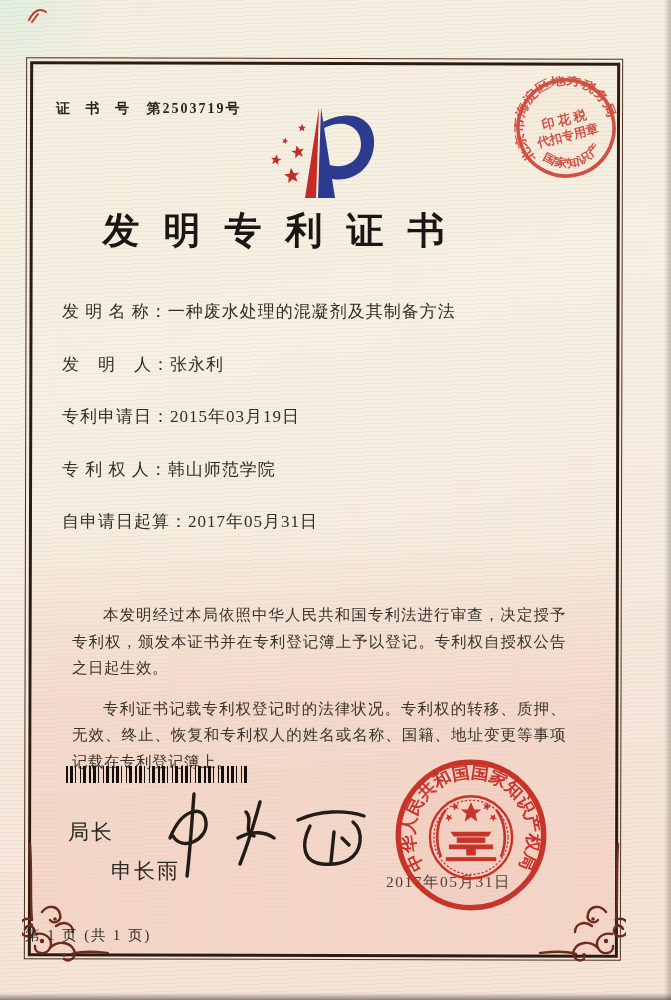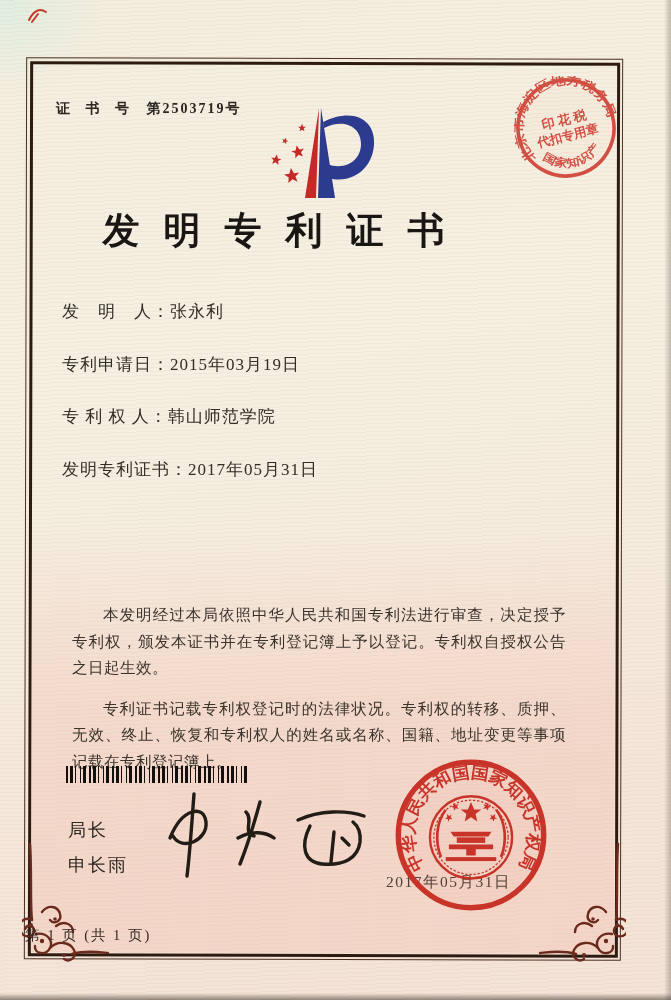--- a/index.html
+++ b/index.html
@@ -64,23 +64,23 @@
   .paras{position:absolute;left:58px;top:588px;width:522px;z-index:5;
     font-size:15.5px;line-height:1.71;color:#3a332b;text-align:justify;}
   .paras p{margin:14px;text-indent:2em;letter-spacing:.5px;}
 
   .barcode{position:absolute;left:66px;top:766px;width:183px;height:17px;z-index:5;
     background:repeating-linear-gradient(90deg,
       #14100d 0 2px,transparent 2px 4px,#14100d 4px 7px,transparent 7px 9px,
       #14100d 9px 10px,transparent 10px 14px,#14100d 14px 15px,transparent 15px 17px,
       #14100d 17px 20px,transparent 20px 23px);}
 
-  .signoff{position:absolute;left:68px;top:818px;z-index:5;font-size:18px;color:#2e2822;}
+  .signoff{position:absolute;left:68px;top:818px;z-index:5;font-size:21px;color:#2e2822;}
   .signoff .s-title{display:block;margin-bottom:11px;letter-spacing:2px;}
-  .signoff .s-name{display:block;letter-spacing:2px;}
+  .signoff .s-name{display:block;letter-spacing:2px;margin-left:43px;}
   .signature{position:absolute;left:142px;top:786px;z-index:6;}
 
   .seal{position:absolute;left:392px;top:756px;z-index:6;opacity:.93;}
   .seal-date{position:absolute;left:386px;top:872px;z-index:7;font-size:15.5px;
     letter-spacing:1.5px;color:#4c4036;z-index:5;}
 
   .corner-stamp{position:absolute;left:514px;top:76px;z-index:6;opacity:.88;}
 
   .footer{position:absolute;left:25px;top:926px;width:595px;text-align:left;
     font-size:14.5px;letter-spacing:2px;color:#2f2922;z-index:5;}
@@ -158,30 +158,33 @@
     <path transform="translate(48,68) scale(0.52) rotate(-12)" d="M0,-13 L3.8,-4 L12.4,-4 L5.5,1.5 L7.6,10.5 L0,5.2 L-7.6,10.5 L-5.5,1.5 L-12.4,-4 L-3.8,-4 Z"></path>
     <path transform="translate(26,76) scale(0.42) rotate(10)" d="M0,-13 L3.8,-4 L12.4,-4 L5.5,1.5 L7.6,10.5 L0,5.2 L-7.6,10.5 L-5.5,1.5 L-12.4,-4 L-3.8,-4 Z"></path>
     <path transform="translate(42,92) scale(0.62) rotate(-8)" d="M0,-13 L3.8,-4 L12.4,-4 L5.5,1.5 L7.6,10.5 L0,5.2 L-7.6,10.5 L-5.5,1.5 L-12.4,-4 L-3.8,-4 Z"></path>
   </g>
 </svg>
 
 <div class="title">发明专利证书</div>
 
 <div class="fields">
   <div class="field-row">
+    <span class="f-label">发 明 名 称：</span><span class="f-value">一种废水处理的混凝剂及其制备方法</span>
+  </div>
+  <div class="field-row">
     <span class="f-label">发　明　人：</span><span class="f-value">张永利</span>
   </div>
   <div class="field-row">
     <span class="f-label">专利申请日：</span><span class="f-value">2015年03月19日</span>
   </div>
   <div class="field-row">
     <span class="f-label">专 利 权 人：</span><span class="f-value">韩山师范学院</span>
   </div>
   <div class="field-row">
-    <span class="f-label">发明专利证书：</span><span class="f-value">2017年05月31日</span>
+    <span class="f-label">自申请日起算：</span><span class="f-value">2017年05月31日</span>
   </div>
 </div>
 
 <div class="paras">
   <p>本发明经过本局依照中华人民共和国专利法进行审查，决定授予专利权，颁发本证书并在专利登记簿上予以登记。专利权自授权公告之日起生效。</p>
   <p>专利证书记载专利权登记时的法律状况。专利权的转移、质押、无效、终止、恢复和专利权人的姓名或名称、国籍、地址变更等事项记载在专利登记簿上。</p>
 </div>
 
 <div class="barcode"></div>
 

